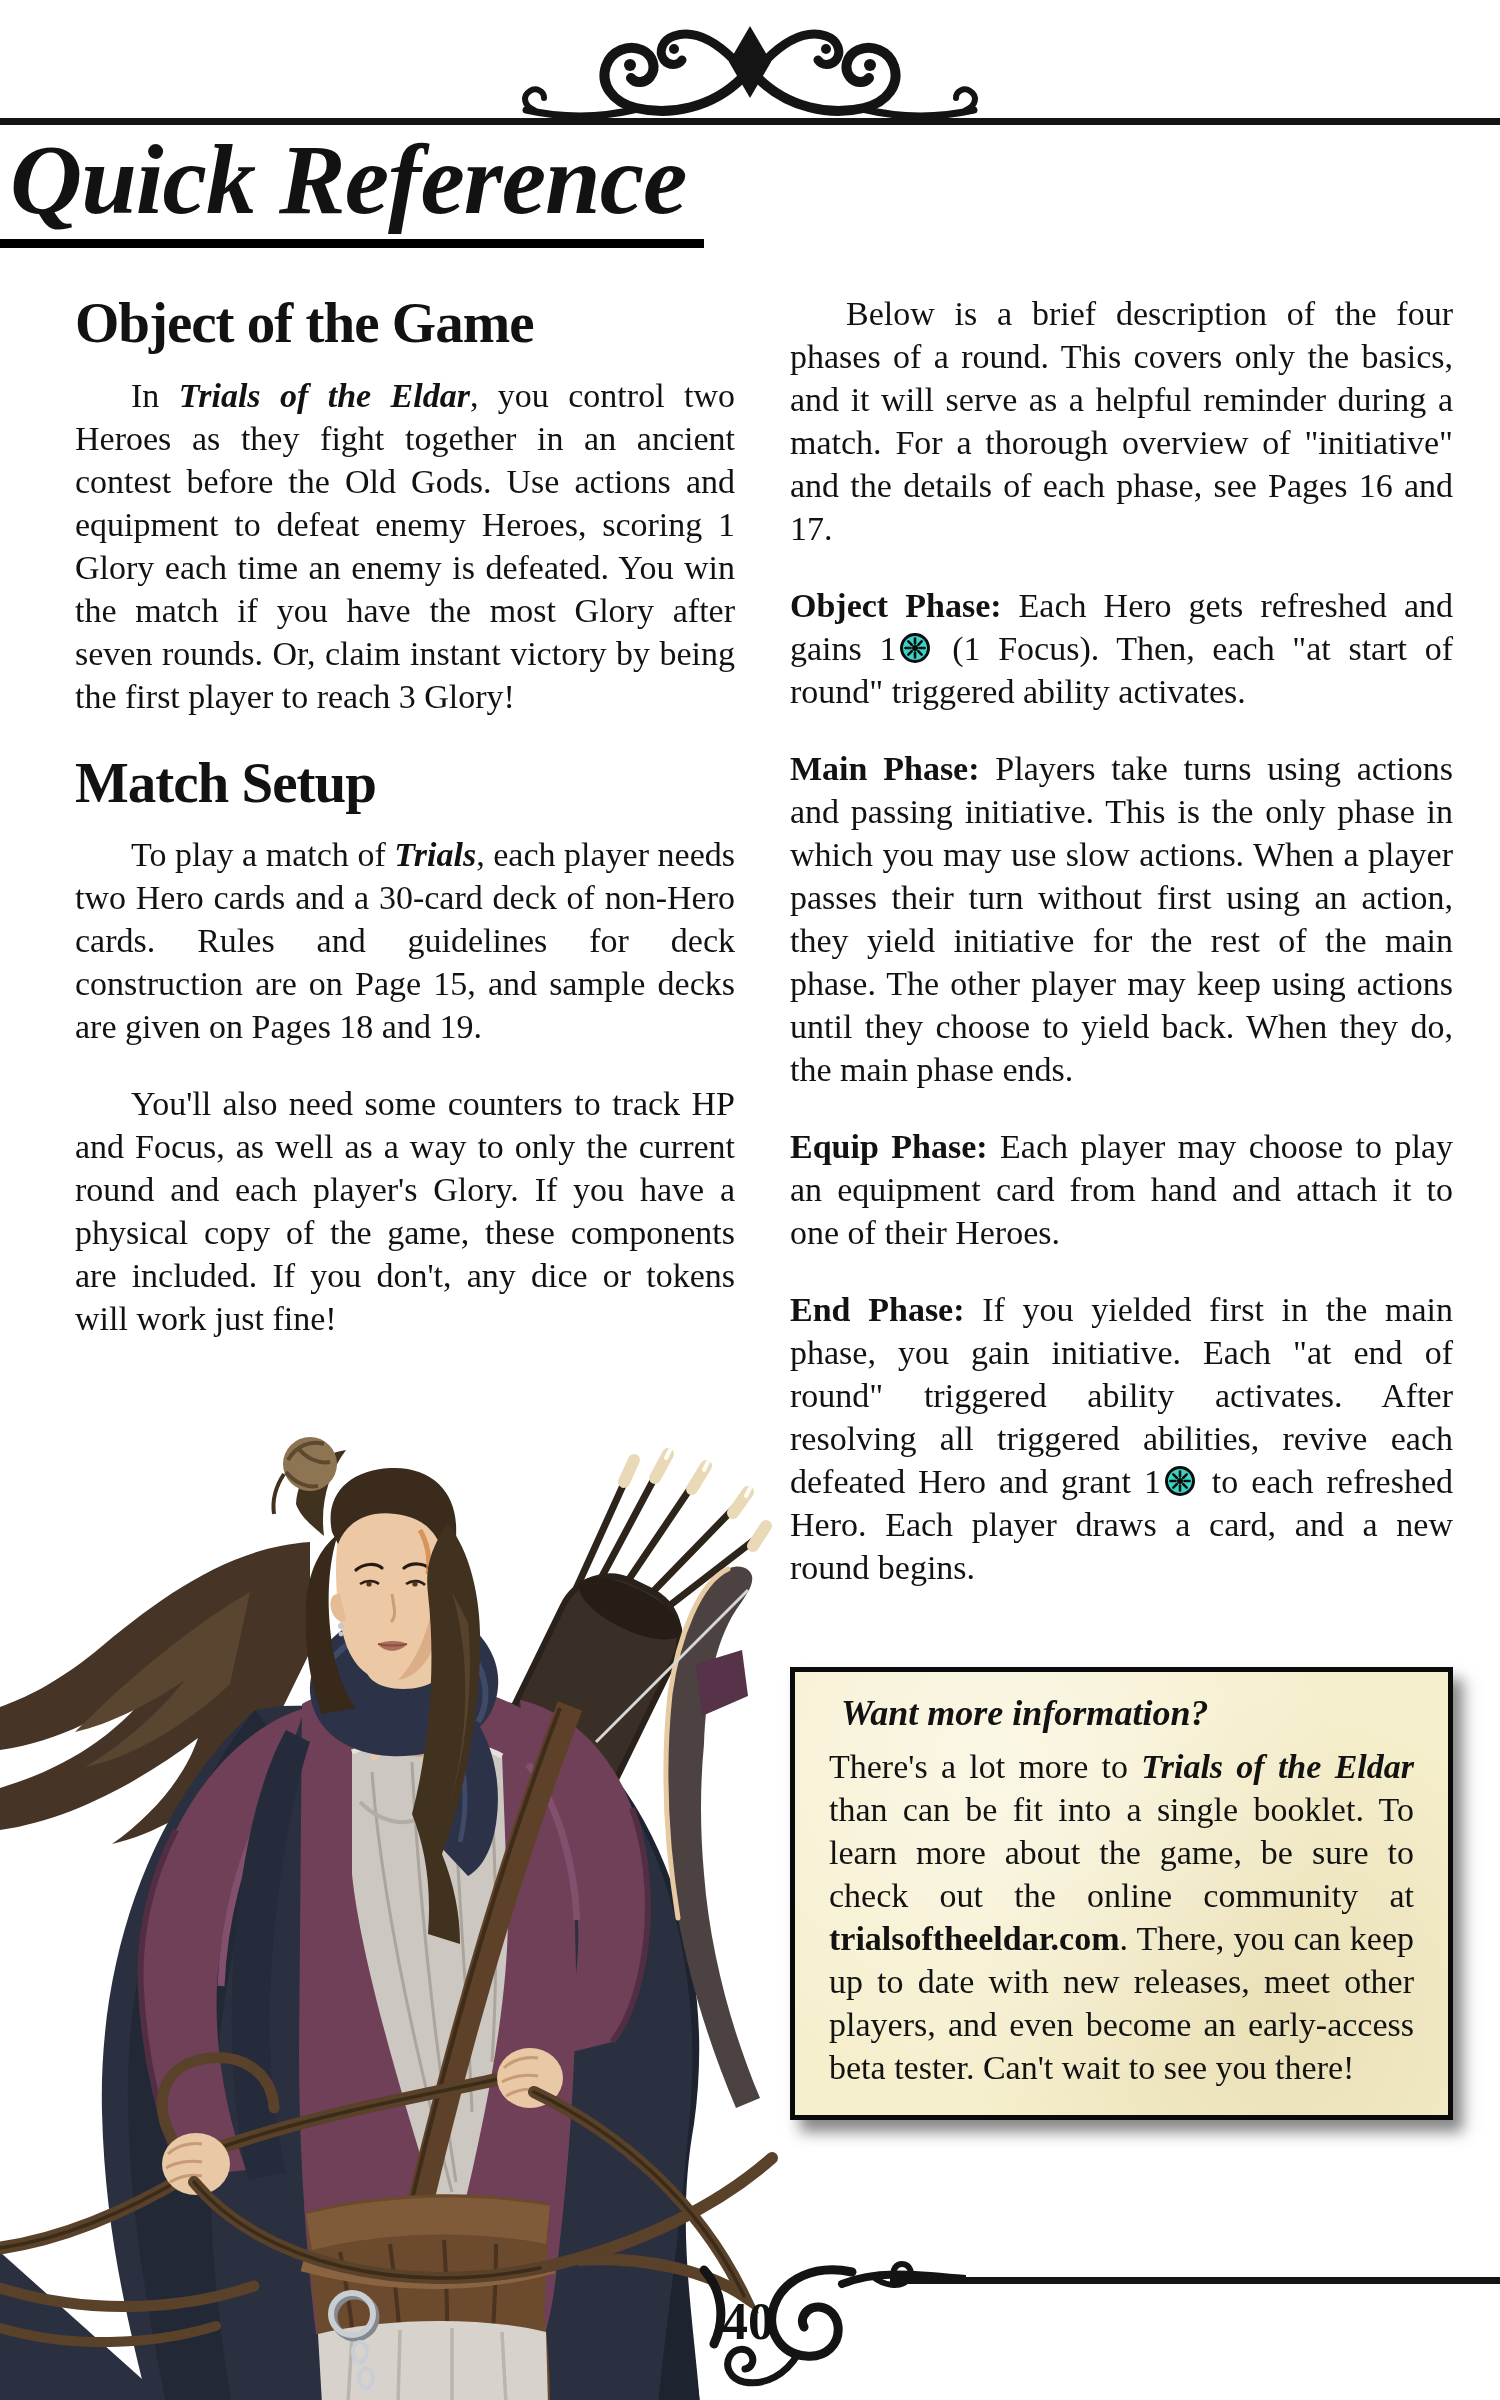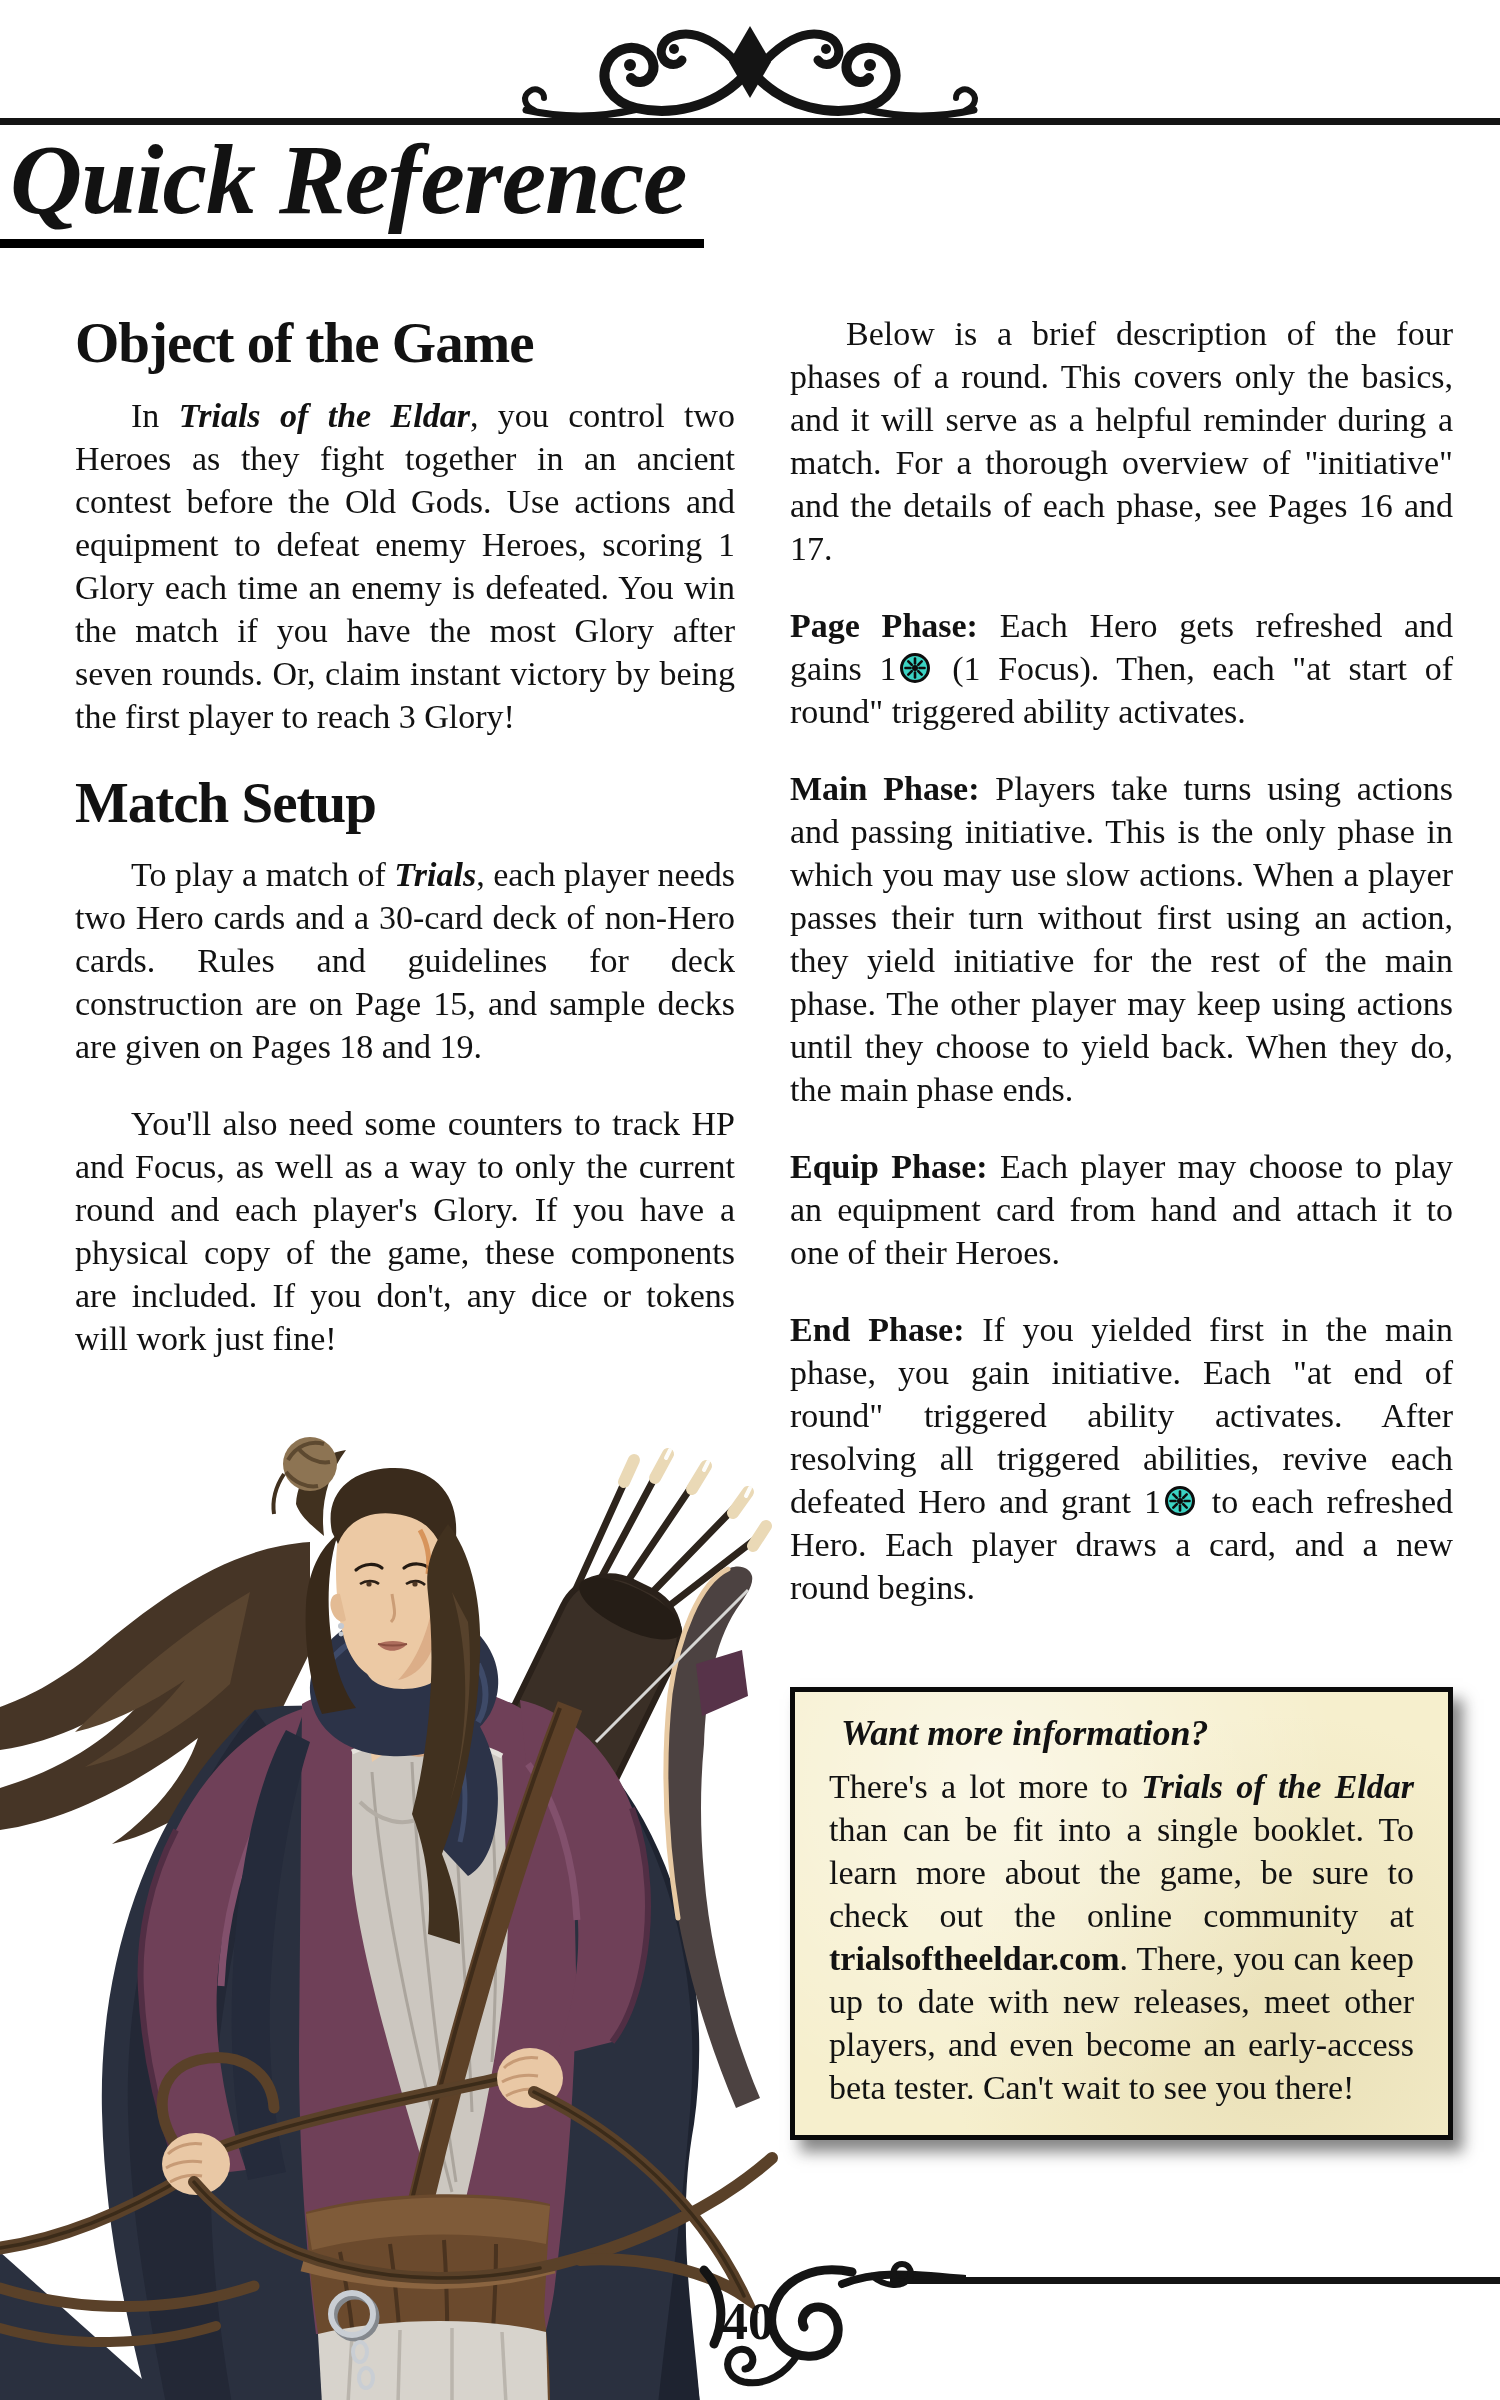--- a/index.html
+++ b/index.html
@@ -8,21 +8,21 @@
     margin:0 auto;overflow:hidden;color:#121212;
     font-family:"Liberation Serif", serif;
   }
   .top-rule{position:absolute;left:0;top:118px;width:1500px;height:7px;background:#141414;}
   .top-flourish{position:absolute;left:520px;top:2px;width:460px;height:120px;}
   .title-wrap{position:absolute;left:0;top:122px;width:1500px;text-align:left;}
   .title{
     display:inline-block;font-size:100px;line-height:1.15;font-weight:bold;font-style:italic;
     border-bottom:9px solid #000;padding:0 18px 2px 10px;letter-spacing:-1px;margin:0;
   }
-  .col{position:absolute;top:312px;text-align:justify;font-size:34px;line-height:43px;}
+  .col{position:absolute;top:292px;text-align:justify;font-size:34px;line-height:43px;}
   .col-left{left:75px;width:660px;}
   .col-right{left:790px;width:663px;}
   h2{font-size:57px;line-height:1.08;margin:0 0 20px 0;font-weight:bold;letter-spacing:-1px;text-align:left;}
   h2.later{margin-top:34px;}
   p{margin:0 0 34px 0;}
   p.indent{text-indent:56px;}
   .bi{font-weight:bold;font-style:italic;}
   .b{font-weight:bold;}
   .focus-icon{display:inline-block;vertical-align:-5px;margin:0 2px;}
   .info-box{
@@ -69,21 +69,21 @@
     <p class="indent"><span>In </span><span class="bi">Trials of the Eldar</span><span>, you control two Heroes as they fight together in an ancient contest before the Old Gods. Use actions and equipment to defeat enemy Heroes, scoring 1 Glory each time an enemy is defeated. You win the match if you have the most Glory after seven rounds. Or, claim instant victory by being the first player to reach 3 Glory!</span></p>
 
     <h2 class="later">Match Setup</h2>
     <p class="indent"><span>To play a match of </span><span class="bi">Trials</span><span>, each player needs two Hero cards and a 30-card deck of non-Hero cards. Rules and guidelines for deck construction are on Page 15, and sample decks are given on Pages 18 and 19.</span></p>
     <p class="indent">You'll also need some counters to track HP and Focus, as well as a way to only the current round and each player's Glory. If you have a physical copy of the game, these components are included. If you don't, any dice or tokens will work just fine!</p>
   </div>
 
   <div class="col col-right">
     <p class="indent">Below is a brief description of the four phases of a round. This covers only the basics, and it will serve as a helpful reminder during a match. For a thorough overview of "initiative" and the details of each phase, see Pages 16 and 17.</p>
 
-    <p><span class="b">Page Phase:</span><span> Each Hero gets refreshed and gains 1</span><svg class="focus-icon" width="34" height="34" viewBox="0 0 34 34">
+    <p><span class="b">Object Phase:</span><span> Each Hero gets refreshed and gains 1</span><svg class="focus-icon" width="34" height="34" viewBox="0 0 34 34">
           <circle cx="17" cy="17" r="13.5" fill="#3bd3c3" stroke="#0d0d0d" stroke-width="3"></circle>
           <g stroke="#0d0d0d" stroke-width="2.6" stroke-linecap="round">
             <line x1="17" y1="7.5" x2="17" y2="12.5"></line>
             <line x1="17" y1="21.5" x2="17" y2="26.5"></line>
             <line x1="7.5" y1="17" x2="12.5" y2="17"></line>
             <line x1="21.5" y1="17" x2="26.5" y2="17"></line>
             <line x1="10.3" y1="10.3" x2="13.8" y2="13.8"></line>
             <line x1="20.2" y1="20.2" x2="23.7" y2="23.7"></line>
             <line x1="23.7" y1="10.3" x2="20.2" y2="13.8"></line>
             <line x1="13.8" y1="20.2" x2="10.3" y2="23.7"></line>

